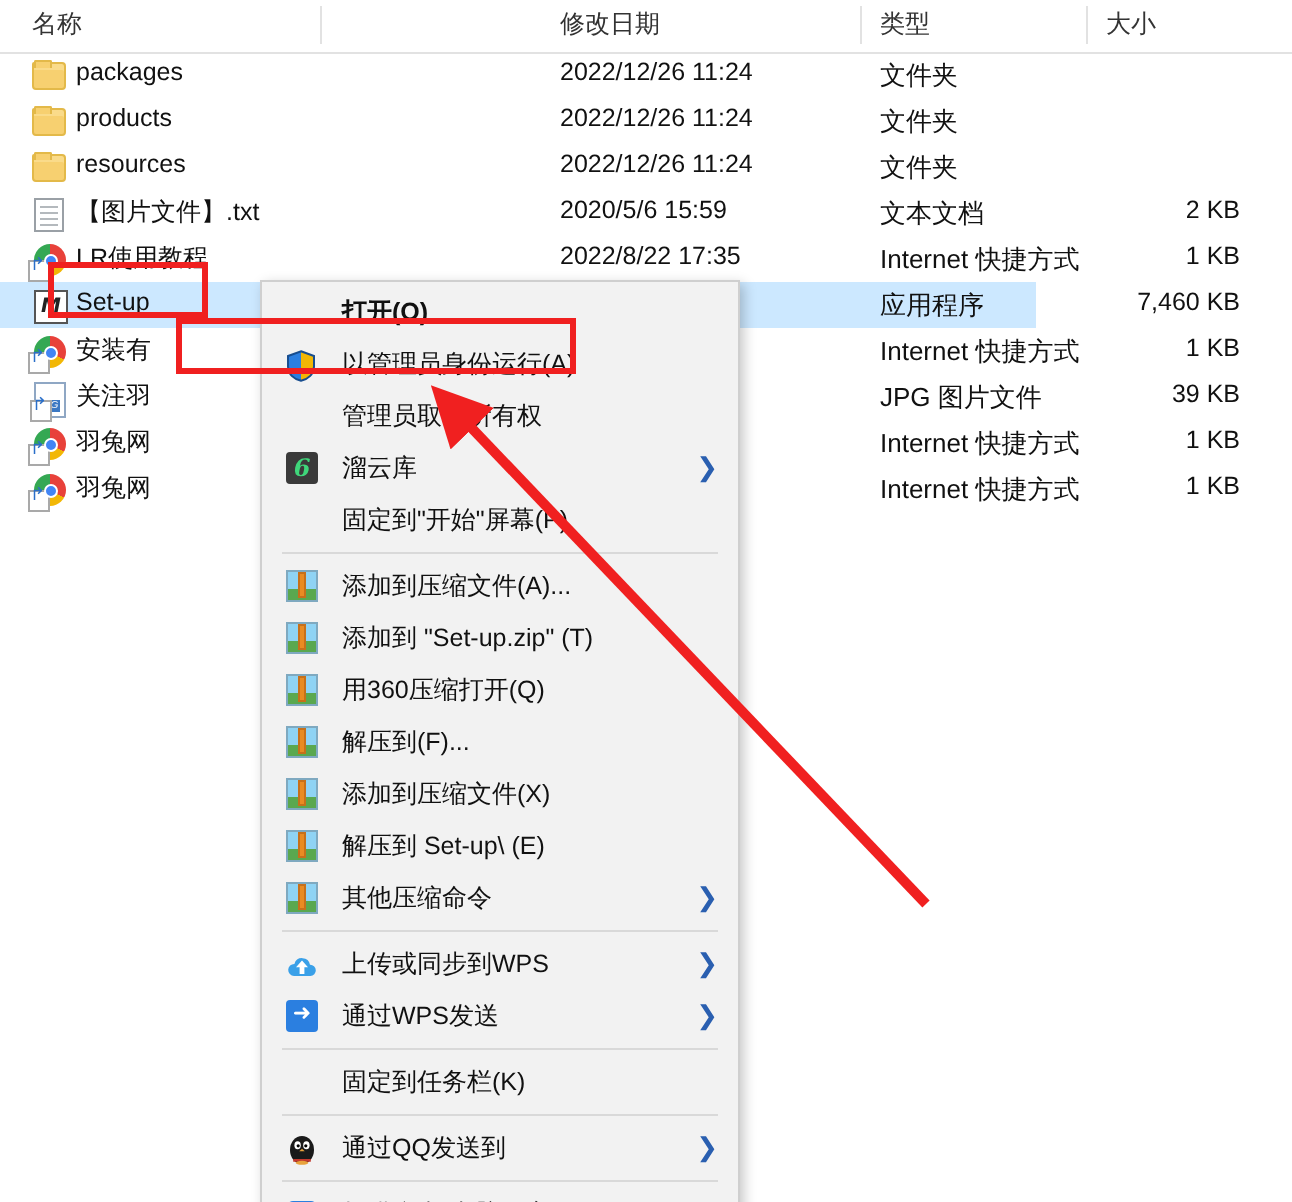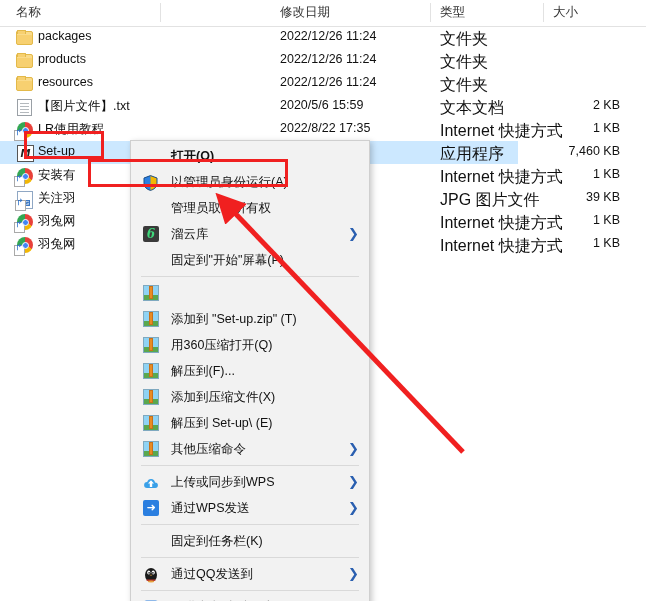--- a/index.html
+++ b/index.html
@@ -14,21 +14,21 @@
   #explorer{position:absolute;left:0;top:0;width:646px;height:601px;}
   .hdr{position:absolute;left:0;top:0;width:646px;height:26px;background:#fff;border-bottom:1px solid #e2e2e2;}
   .hdr .cell{position:absolute;top:4px;font-size:12.5px;color:#333;}
   .hdr .sep{position:absolute;top:3px;width:1px;height:19px;background:#e2e2e2;}
   .rows{position:absolute;left:0;top:26px;width:646px;}
   .row{position:relative;height:23px;width:518px;}
   .row.sel{background:#cce8ff;}
   .row .nm{position:absolute;left:38px;top:3px;white-space:nowrap;font-size:12.5px;color:#111;}
   .row .ic{position:absolute;left:16px;top:4px;width:16px;height:16px;}
   .row .dt{position:absolute;left:280px;top:3px;font-size:12.5px;color:#111;white-space:nowrap;text-align:right;}
-  .row .ty{position:absolute;left:440px;top:3px;font-size:16px;color:#111;white-space:nowrap;}
+  .row .ty{position:absolute;left:440px;top:3px;font-size:13px;color:#111;white-space:nowrap;}
   .row .sz{position:absolute;left:500px;width:120px;top:3px;font-size:12.5px;color:#111;text-align:right;white-space:nowrap;}
 
   
   .i-folder{background:#f7d070;border:1px solid #e3b949;border-radius:1px 2px 2px 2px;
             box-shadow:inset 0 3px 0 #fadb8a;}
   .i-folder:after{content:"";position:absolute;left:0;top:-2px;width:7px;height:3px;background:#f7d070;border:1px solid #e3b949;border-bottom:none;border-radius:1px 1px 0 0;}
   .i-txt{background:#fff;border:1px solid #9aa0a6;}
   .i-txt:before{content:"";position:absolute;left:2px;top:3px;width:9px;height:1px;box-shadow:0 3px 0 #b4b9bd,0 6px 0 #b4b9bd,0 9px 0 #b4b9bd;background:#b4b9bd;}
   .i-chrome{border-radius:50%;background:
      conic-gradient(#e8413a 0 33%,#f2b705 0 66%,#34a853 0 100%);}
@@ -173,21 +173,21 @@
           <path d="M7.5 0.6 L14 3 v5.2 c0 4-3.2 6.3-6.5 7.2 C4.2 14.5 1 12.2 1 8.2 V3 z" fill="#f2b705"></path>
           <path d="M7.5 0.6 L1 3 v5.2 C1 12.2 4.2 14.5 7.5 15.4 z" fill="#2b7fe0"></path>
           <path d="M7.5 0.6 L14 3 v5.2 c0 4-3.2 6.3-6.5 7.2 C4.2 14.5 1 12.2 1 8.2 V3 z" fill="none" stroke="#184e8f" stroke-width="1"></path>
         </svg></span><span>以管理员身份运行(A)</span></div>
     <div class="mi"><span>管理员取得所有权</span></div>
     <div class="mi"><span class="mic ic-liu">6</span><span>溜云库</span><span class="arw">❯</span></div>
     <div class="mi"><span>固定到"开始"屏幕(P)</span></div>
     <div class="msep"></div>
     <div class="mi"><span class="mic ic-zip">
         <i class="pull"></i>
-      </span></div>
+      </span><span>添加到压缩文件(A)...</span></div>
     <div class="mi"><span class="mic ic-zip">
         <i class="pull"></i>
       </span><span>添加到 "Set-up.zip" (T)</span></div>
     <div class="mi"><span class="mic ic-zip">
         <i class="pull"></i>
       </span><span>用360压缩打开(Q)</span></div>
     <div class="mi"><span class="mic ic-zip">
         <i class="pull"></i>
       </span><span>解压到(F)...</span></div>
     <div class="mi"><span class="mic ic-zip">

